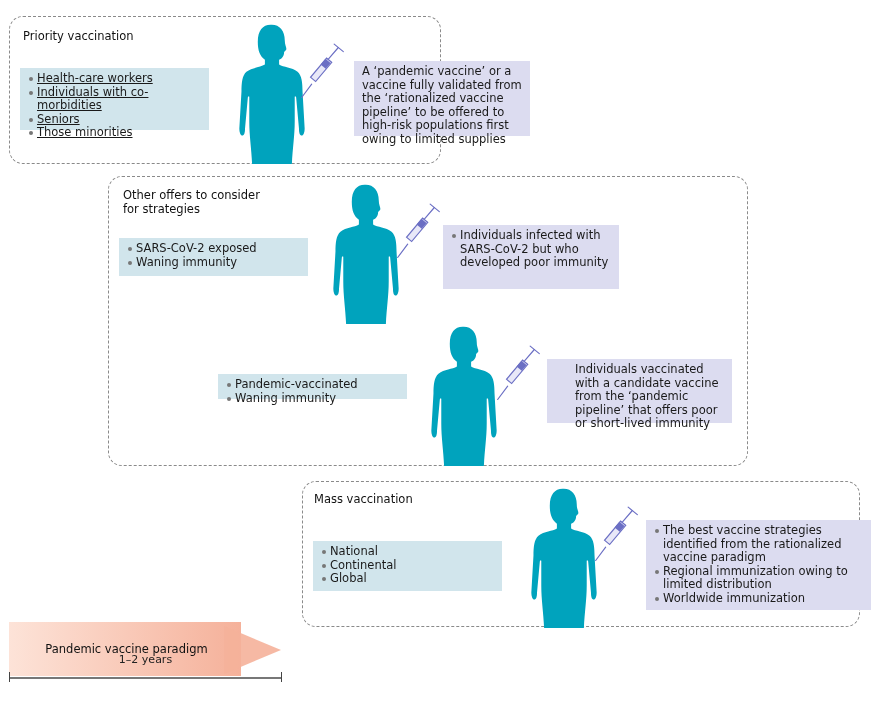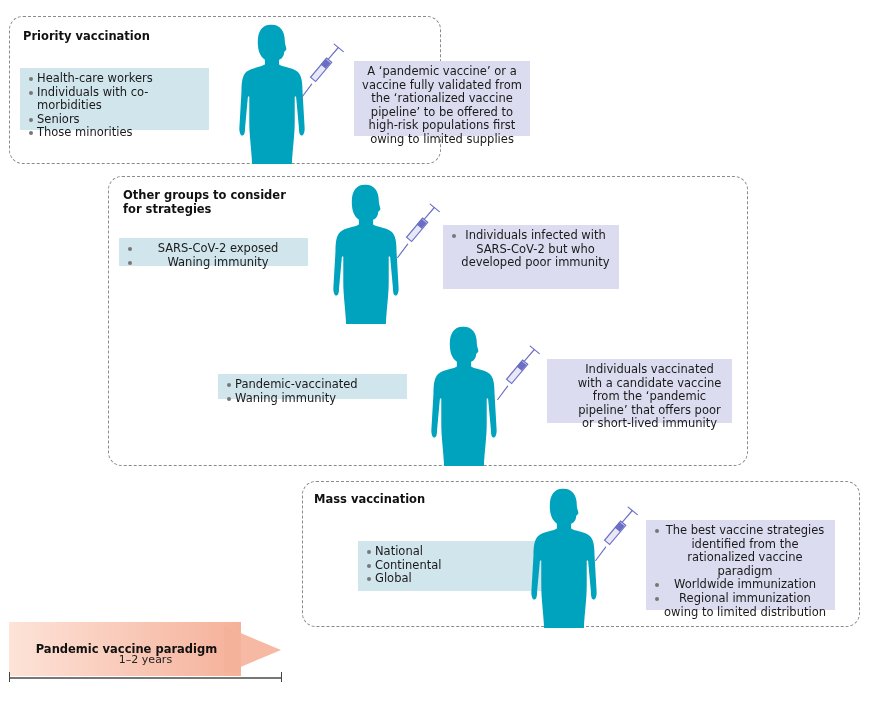--- a/index.html
+++ b/index.html
@@ -1,29 +1,29 @@
 <!DOCTYPE html>
 <html><head>
 <meta charset="utf-8">
 <style>
   html, body { margin: 0; padding: 0; background: #ffffff; }
   body { width: 880px; height: 705px; position: relative; overflow: hidden;
          font-family: "DejaVu Sans", "Liberation Sans", sans-serif; color: #1a1a1a; }
   .group { position: absolute; border: 1.3px dashed #8a8a8a; border-radius: 14px; box-sizing: border-box; }
-  .title { position: absolute; font-weight: bold; font-size: 11.5px; line-height: 14px; color: #111; }
+  .title { position: absolute; font-weight: normal; font-size: 11.5px; line-height: 14px; color: #111; }
   .box { position: absolute; box-sizing: border-box; font-size: 11.5px; line-height: 13.6px; padding: 4px 8px; }
   .box.teal { background: #d1e5ec; }
-  .box.lav { background: #dcdcf0; text-align: center; }
+  .box.lav { background: #dcdcf0; }
   .box ul { margin: 0; padding: 0; list-style: none; }
   .box li { position: relative; padding-left: 9px; }
   .box li::before { content: ""; position: absolute; left: 1px; top: 5px; width: 4px; height: 4px; border-radius: 50%; background: #777; }
   .figure { position: absolute; }
   .paradigm { position: absolute; left: 9px; top: 622px; width: 272px; height: 54px; }
   .paradigm-label { position: absolute; left: 0; top: 0; width: 235px; height: 54px; display: flex; align-items: center; justify-content: center;
-                    font-weight: bold; font-size: 11.5px; color: #111; }
+                    font-weight: normal; font-size: 11.5px; color: #111; }
   .timeline { position: absolute; left: 9px; top: 677px; width: 273px; height: 2px; background: #777; }
   .tick { position: absolute; top: 672px; width: 1px; height: 10px; background: #444; }
   .duration { position: absolute; left: 9px; top: 653px; width: 273px; text-align: center; font-size: 11px; color: #222; }
 </style>
 </head>
 <body>
 
 <svg width="0" height="0" style="position:absolute">
   <defs>
     <symbol id="person" viewBox="0 0 100 200">
@@ -40,44 +40,44 @@
     </symbol>
     <linearGradient id="arrowGrad" x1="0" x2="1" y1="0" y2="0">
       <stop offset="0" stop-color="#fde3d8"></stop>
       <stop offset="1" stop-color="#f5b19a"></stop>
     </linearGradient>
   </defs>
 </svg>
 
 <div class="group" style="left:9px;top:16px;width:432px;height:148px;"></div>
 <div class="title" style="left:23px;top:29px;">Priority vaccination</div>
-<div class="box teal" style="left:20px;top:68px;width:189px;height:62px;">
+<div class="box teal" style="left:20px;top:68px;width:189px;height:62px;text-decoration:underline;">
   <ul>
     <li>Health-care workers</li>
     <li>Individuals with co-morbidities</li>
     <li>Seniors</li>
     <li>Those minorities</li>
   </ul>
 </div>
 <svg class="figure" style="left:236px;top:22px;" width="72" height="142">
     <use href="#person"></use>
   </svg>
 <svg class="figure" style="left:300px;top:40px;" width="50" height="60">
     <use href="#syringe"></use>
   </svg>
 <div class="box lav" style="left:354px;top:61px;width:176px;height:75px;">
   <span>A ‘pandemic vaccine’ or a vaccine fully validated from the ‘rationalized vaccine pipeline’ to be offered to high-risk populations first owing to limited supplies</span>
 </div>
 
 <div class="group" style="left:108px;top:176px;width:640px;height:290px;"></div>
 <div class="title" style="left:123px;top:188px;">
-  <div>Other groups to consider</div>
+  <div>Other offers to consider</div>
   <div>for strategies</div>
 </div>
-<div class="box teal" style="left:119px;top:238px;width:189px;height:28px;text-align:center;">
+<div class="box teal" style="left:119px;top:238px;width:189px;height:38px;">
   <ul>
     <li>SARS-CoV-2 exposed</li>
     <li>Waning immunity</li>
   </ul>
 </div>
 <svg class="figure" style="left:330px;top:182px;" width="72" height="142">
     <use href="#person"></use>
   </svg>
 <svg class="figure" style="left:396px;top:200px;" width="50" height="60">
     <use href="#syringe"></use>
@@ -99,38 +99,38 @@
   </svg>
 <svg class="figure" style="left:496px;top:342px;" width="50" height="60">
     <use href="#syringe"></use>
   </svg>
 <div class="box lav" style="left:547px;top:359px;width:185px;height:64px;padding-left:28px;">
   <span>Individuals vaccinated with a candidate vaccine from the ‘pandemic pipeline’ that offers poor or short-lived immunity</span>
 </div>
 
 <div class="group" style="left:302px;top:481px;width:558px;height:146px;"></div>
 <div class="title" style="left:314px;top:492px;">Mass vaccination</div>
-<div class="box teal" style="left:313px;top:541px;width:189px;height:50px;margin-left:45px;">
+<div class="box teal" style="left:313px;top:541px;width:189px;height:50px;">
   <ul>
     <li>National</li>
     <li>Continental</li>
     <li>Global</li>
   </ul>
 </div>
 <svg class="figure" style="left:528px;top:486px;" width="72" height="142">
     <use href="#person"></use>
   </svg>
 <svg class="figure" style="left:594px;top:503px;" width="50" height="60">
     <use href="#syringe"></use>
   </svg>
-<div class="box lav" style="left:646px;top:520px;width:189px;height:90px;">
+<div class="box lav" style="left:646px;top:520px;width:225px;height:90px;">
   <ul>
     <li>The best vaccine strategies identified from the rationalized vaccine paradigm</li>
+    <li>Regional immunization owing to limited distribution</li>
     <li>Worldwide immunization</li>
-    <li>Regional immunization owing to limited distribution</li>
   </ul>
 </div>
 
 <div class="paradigm">
   <svg width="272" height="54" style="position:absolute;left:0;top:0;">
     <rect x="0" y="0" width="232" height="54" fill="url(#arrowGrad)"></rect>
     <polygon points="215,4 272,28 215,52" fill="#f5b19a" opacity="0.9"></polygon>
   </svg>
   <div class="paradigm-label">Pandemic vaccine paradigm</div>
 </div>

